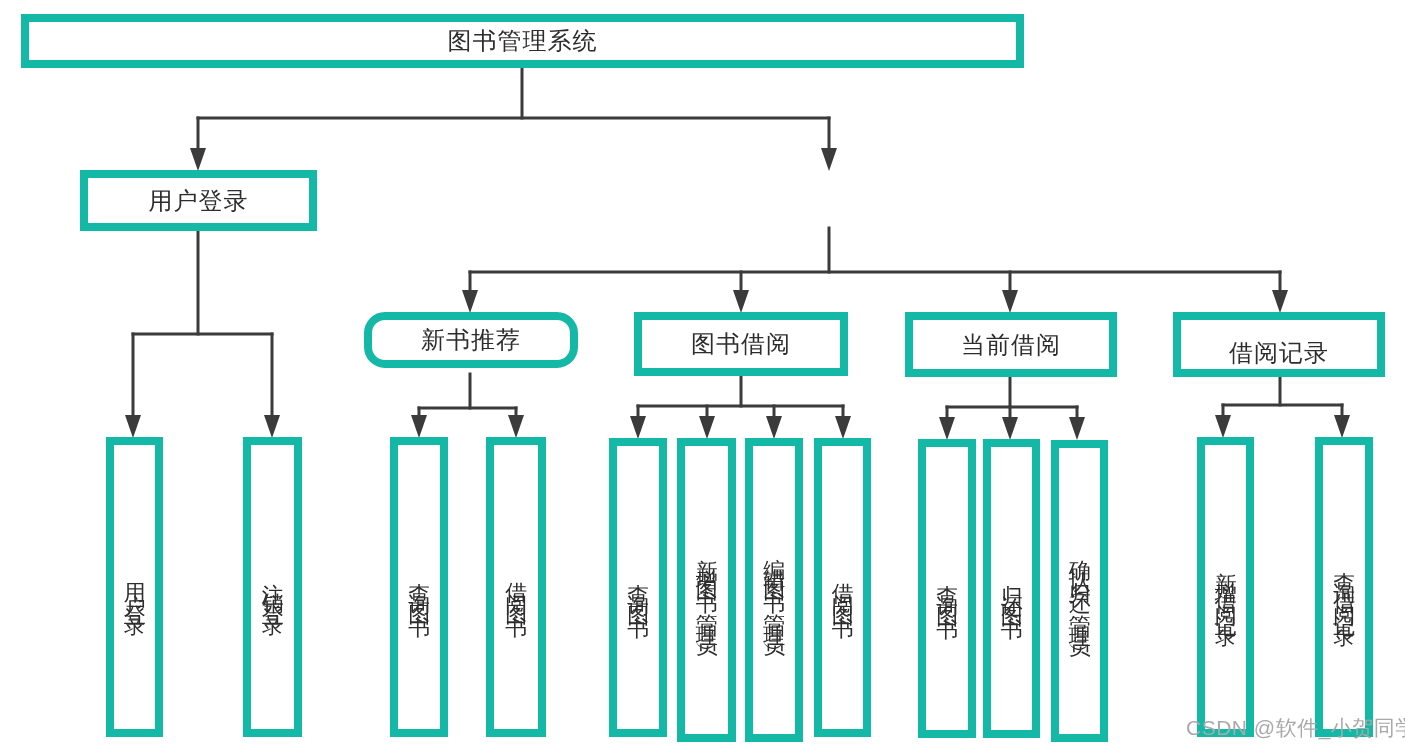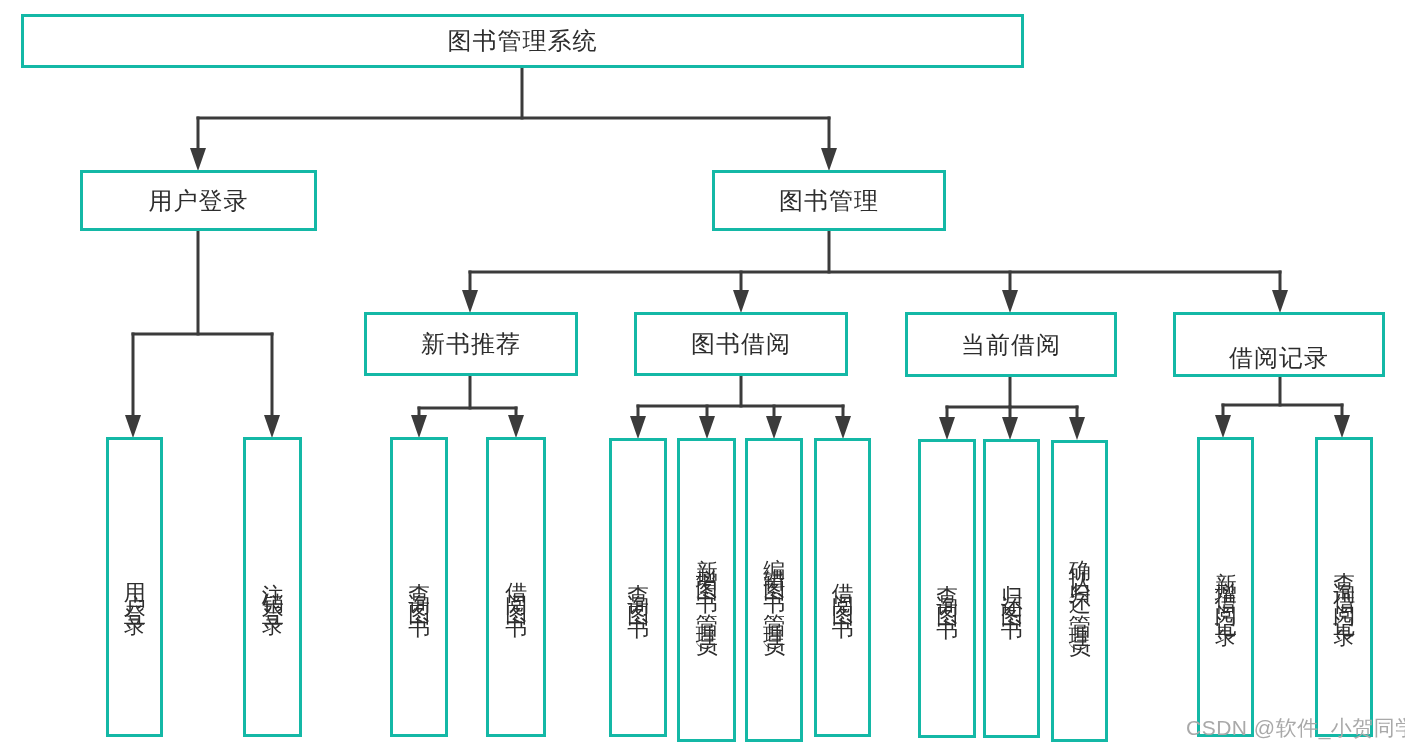--- a/index.html
+++ b/index.html
@@ -4,21 +4,21 @@
 <style>
   html,body{margin:0;padding:0;background:#ffffff;}
   .stage{
     position:relative;width:1405px;height:747px;background:#ffffff;
     font-family:"Liberation Sans",sans-serif;overflow:hidden;color:#2d2d2d;
   }
   #conn{position:absolute;left:0;top:0;width:1405px;height:747px;pointer-events:none;}
   #conn line{stroke:#3b3b3b;stroke-width:3;stroke-linecap:square;}
   #conn polygon{fill:#3b3b3b;}
   .hbox,.vbox{
-    position:absolute;box-sizing:border-box;border:3px solid #14b8a6;background:#ffffff;
+    position:absolute;box-sizing:border-box;border:8px solid #14b8a6;background:#ffffff;
     display:flex;align-items:center;justify-content:center;
   }
   .hbox{font-size:24px;letter-spacing:1px;}
   .vbox{padding:4px 0;}
   .vbox .vtext{
     writing-mode:vertical-lr;text-orientation:mixed;
     font-size:22px;letter-spacing:11px;line-height:1.2;
   }
   .watermark{
     position:absolute;left:1186px;top:714px;font-size:21px;color:#a9a9a9;
@@ -85,25 +85,22 @@
       <polygon points="1334,415 1350,415 1342,438"></polygon>
     </svg>
 
   <div class="hbox" style="left:21px;top:14px;width:1003px;height:54px;">
     <span>图书管理系统</span>
   </div>
 
   <div class="hbox" style="left:80px;top:170px;width:237px;height:61px;">
     <span>用户登录</span>
   </div>
-  <div class="hbox" style="left:712px;top:170px;width:234px;height:61px;">
-    <span>图书管理</span>
-  </div>
 
-  <div class="hbox" style="left:364px;top:312px;width:214px;height:64px;">
+  <div class="hbox" style="left:364px;top:312px;width:214px;height:56px;border-radius:21px;">
     <span>新书推荐</span>
   </div>
   <div class="hbox" style="left:634px;top:312px;width:214px;height:64px;">
     <span>图书借阅</span>
   </div>
   <div class="hbox" style="left:905px;top:312px;width:212px;height:65px;">
     <span>当前借阅</span>
   </div>
   <div class="hbox" style="left:1173px;top:312px;width:212px;height:65px;align-items:flex-end;">
     <span>借阅记录</span>

